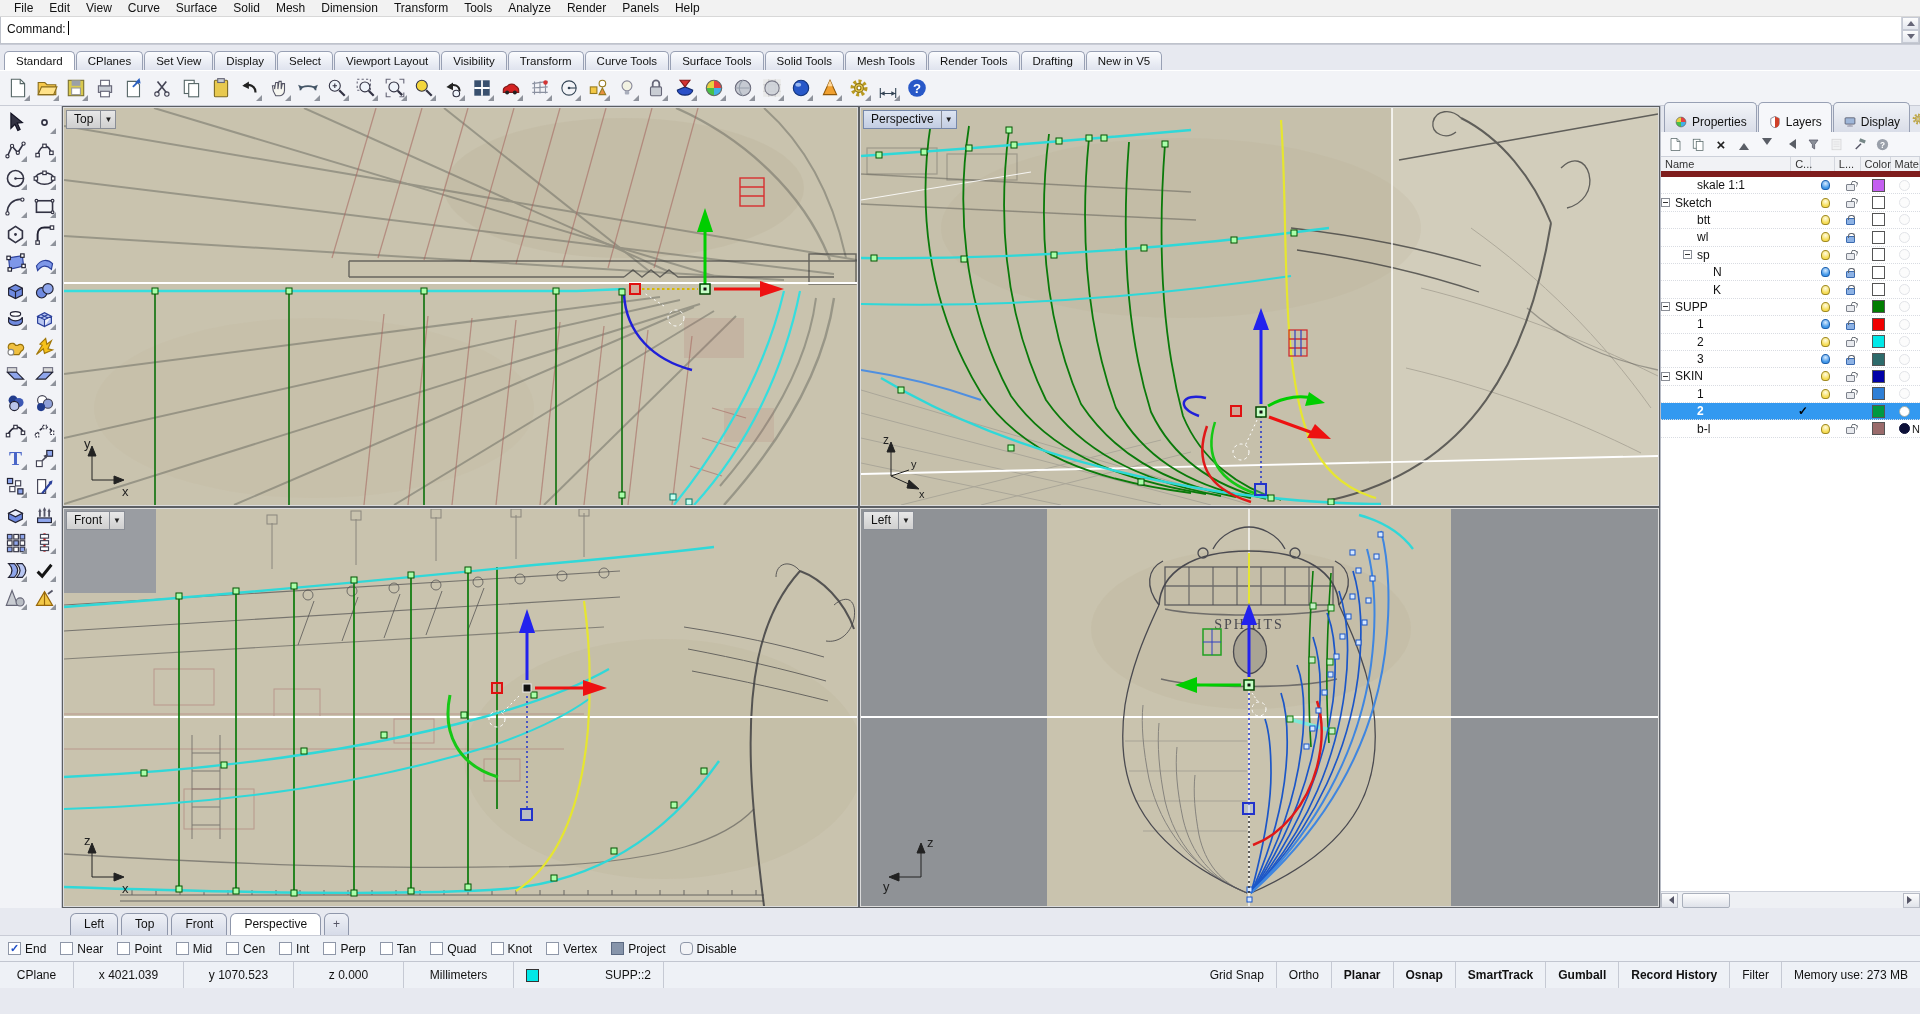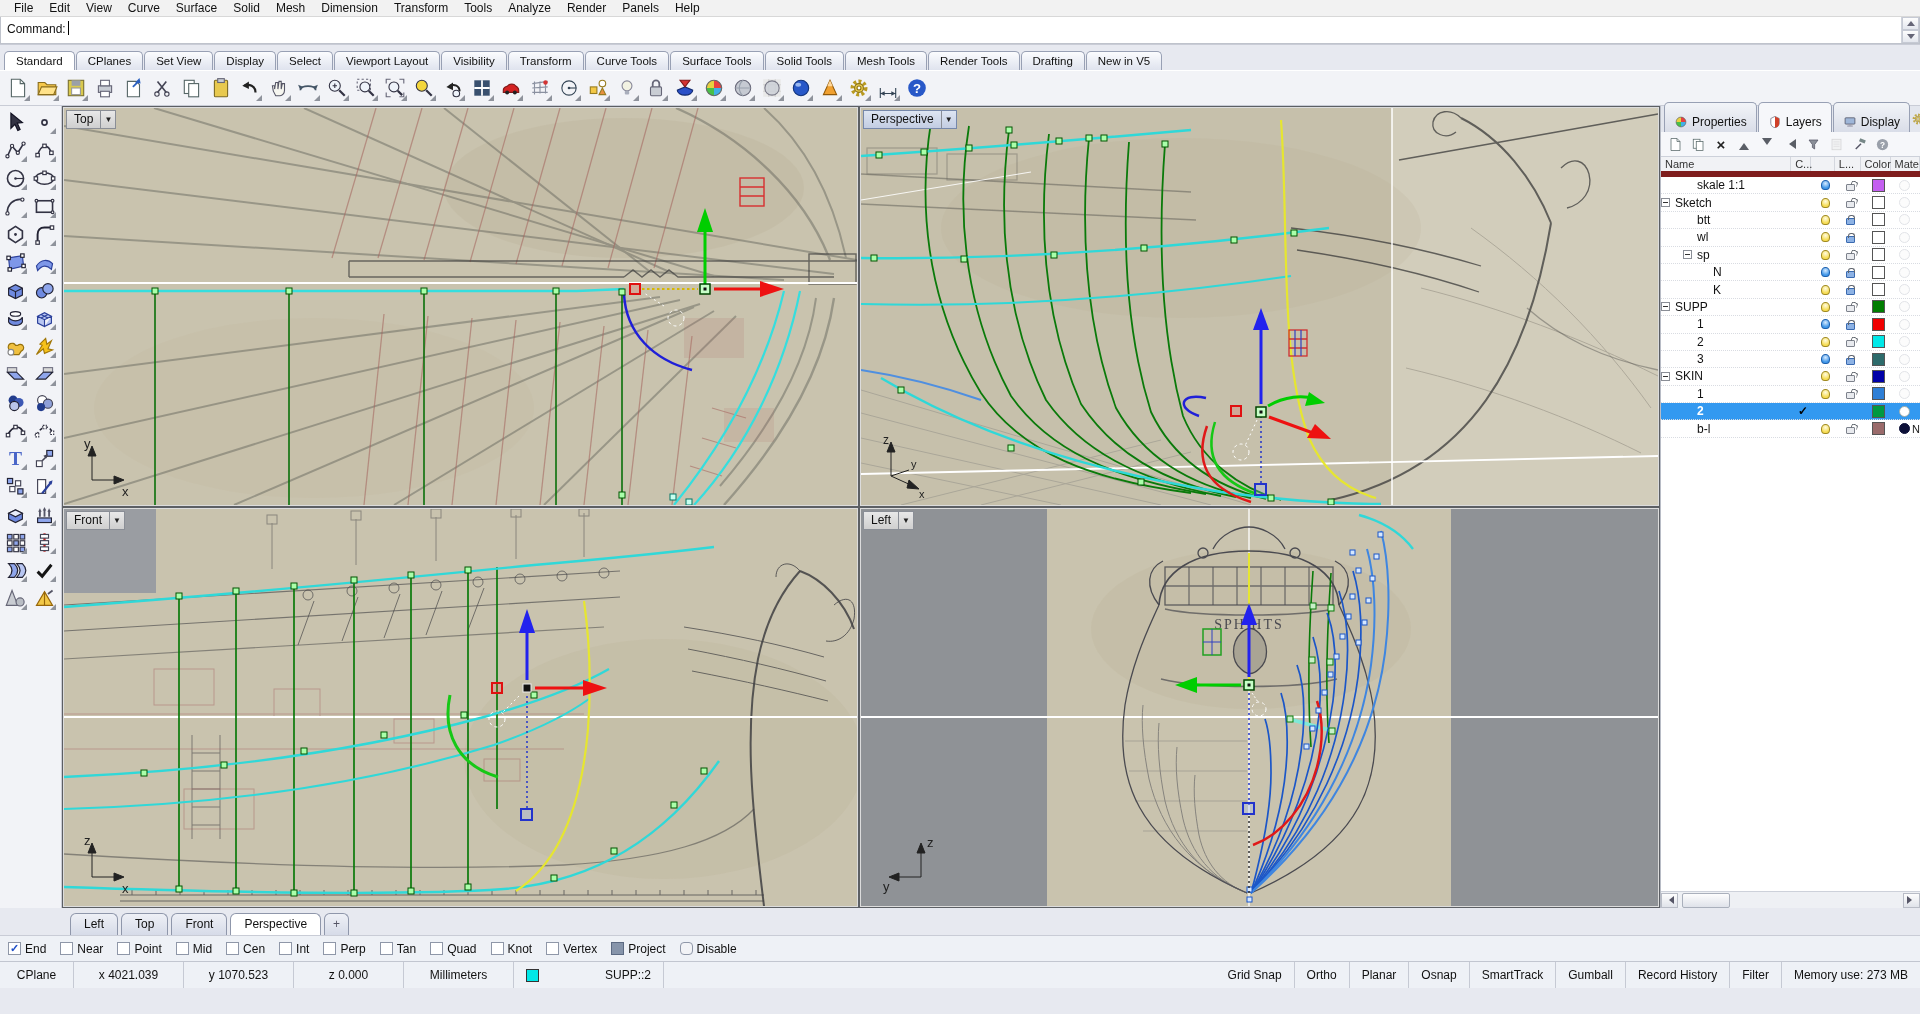--- a/index.html
+++ b/index.html
@@ -103,21 +103,21 @@
     border-radius:6px 6px 0 0;background:linear-gradient(#eef0f6,#d6dbe8)}
   .vtab.active{background:#fff;font-weight:normal}
   .vtab.plus{padding:3px 8px 4px;color:#556}
   .osnaprow{height:26px;background:#eef1f6;border-top:1px solid #c9ccd6;display:flex;align-items:center;gap:14px;padding-left:8px;font-size:12px}
   .osnap{display:flex;align-items:center;gap:4px}
   .cb{width:13px;height:13px;background:#fff;border:1px solid #8f97a8;display:flex;align-items:center;justify-content:center;font-size:11px;color:#2050c8;font-weight:bold}
   .cb.pressed{background:#8694aa;border-color:#5c6a82}
   .cb.round{border-radius:4px;background:#f2f3f6}
   .statusbar{height:27px;background:#eef1f6;border-top:1px solid #c2c6d0;display:flex;align-items:stretch;font-size:12px}
   .pane{display:flex;align-items:center;justify-content:center;padding:0 12px;border-right:1px solid #c6cad4;white-space:nowrap}
-  .pane.on{font-weight:normal}
+  .pane.on{font-weight:bold}
   .layerchip{width:13px;height:13px;border:1px solid #333;margin-right:4px}
   .pane.wide{min-width:110px}
   .spacer{flex:1;border-right:none}
 </style>
 </head>
 <body>
 
 <svg width="0" height="0" style="position:absolute">
   <defs>
     <symbol id="pg" viewBox="0 0 20 20">

